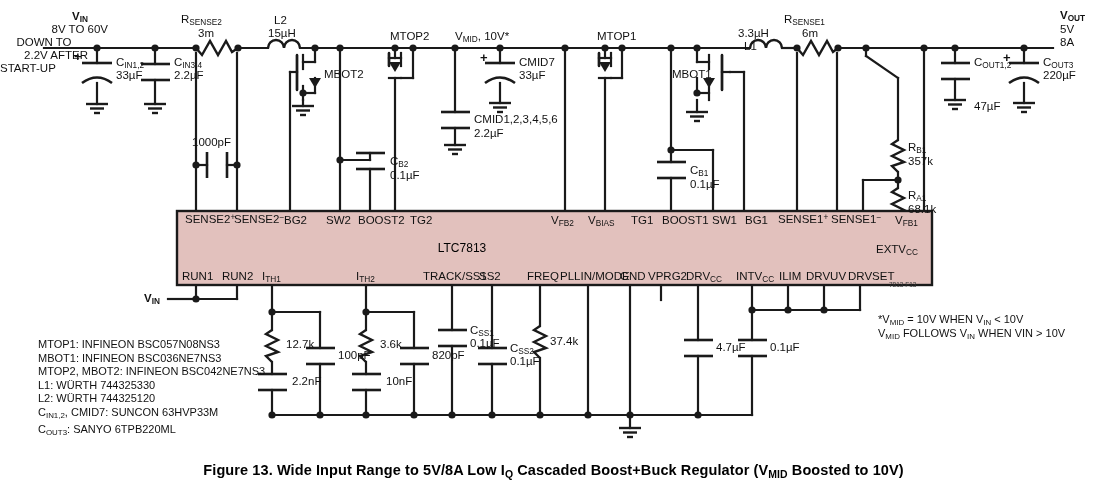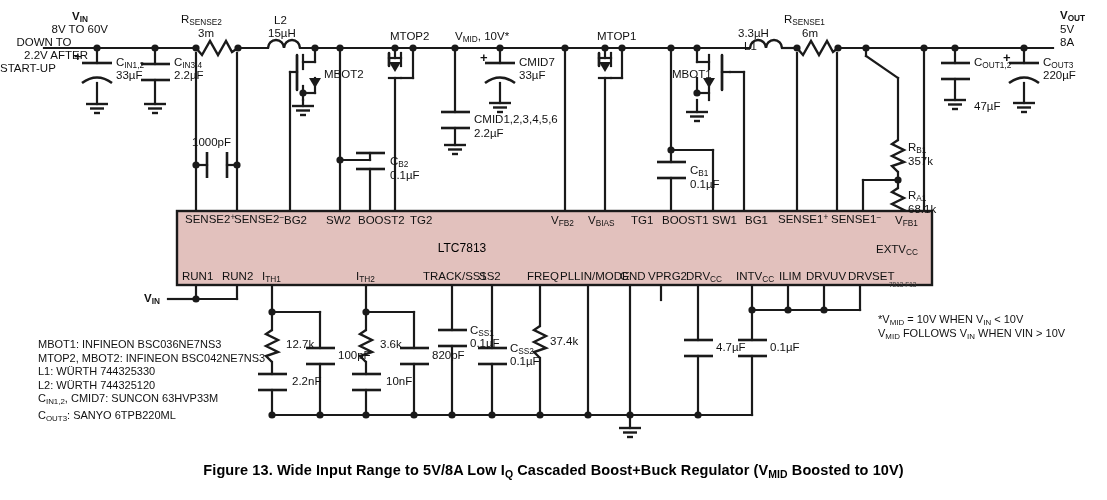--- a/index.html
+++ b/index.html
@@ -438,20 +438,21 @@
   <div style="position:absolute;left:470px;top:337px;">0.1µF</div>
   <div style="position:absolute;left:510px;top:342px;">C<sub>SS2</sub></div>
   <div style="position:absolute;left:510px;top:355px;">0.1µF</div>
   <div style="position:absolute;left:550px;top:335px;">37.4k</div>
   <div style="position:absolute;left:716px;top:341px;">4.7µF</div>
   <div style="position:absolute;left:770px;top:341px;">0.1µF</div>
 
   <div style="position:absolute;left:889px;top:281px;font-size:6.5px;color:#333;">7813 F13</div>
 
   <div id="bom-list" style="position:absolute;left:38px;top:338px;line-height:13.6px;font-size:11px;">
+        <div>MTOP1: INFINEON BSC057N08NS3</div>
         <div>MBOT1: INFINEON BSC036NE7NS3</div>
         <div>MTOP2, MBOT2: INFINEON BSC042NE7NS3</div>
         <div>L1: WÜRTH 744325330</div>
         <div>L2: WÜRTH 744325120</div>
         <div>C<sub>IN1,2</sub>, CMID7: SUNCON 63HVP33M</div>
         <div>C<sub>OUT3</sub>: SANYO 6TPB220ML</div>
       </div>
 
   <div style="position:absolute;left:878px;top:313px;font-size:11px;text-align:right;">*V<sub>MID</sub> = 10V WHEN V<sub>IN</sub> &lt; 10V</div>
   <div style="position:absolute;left:878px;top:327px;font-size:11px;">V<sub>MID</sub> FOLLOWS V<sub>IN</sub> WHEN VIN &gt; 10V</div>

